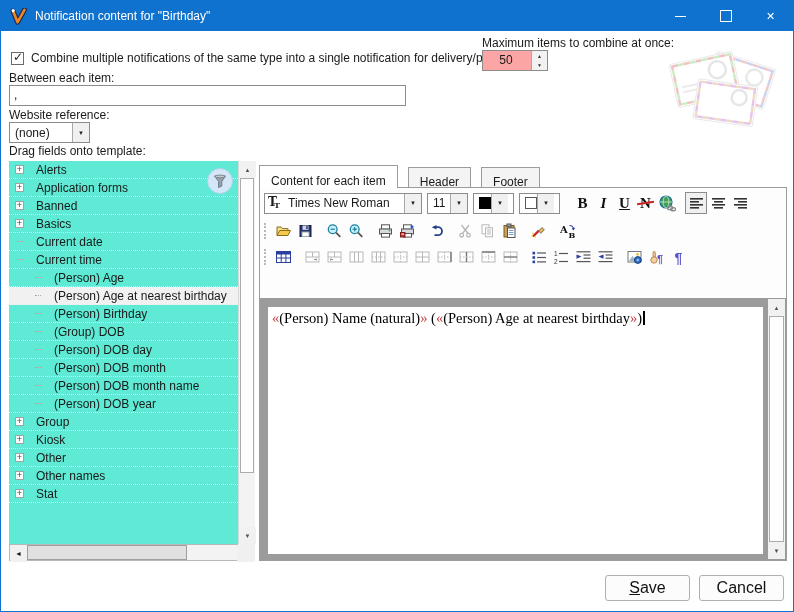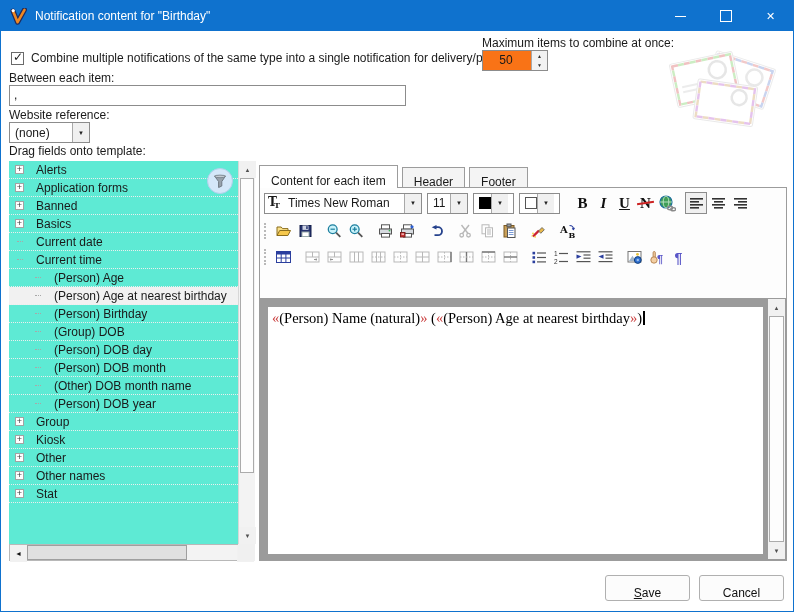--- a/index.html
+++ b/index.html
@@ -20,21 +20,21 @@
   
   .envart { position:absolute; right:4px; top:34px; width:122px; height:100px; opacity:.45; }
 
   
   .lbl { position:absolute; white-space:nowrap; }
   .cbrow { position:absolute; left:10px; top:50px; display:flex; align-items:center; }
   .checkbox { width:13px; height:13px; border:1px solid #6a6a6a; background:#fff; position:relative; }
   .checkbox.checked::after { content:"\2713"; position:absolute; left:1px; top:-3px; font-size:12px; font-weight:bold; color:#1a1a1a; }
   .cbrow .cblabel { margin-left:7px; }
 
-  .spinner { position:absolute; left:481px; top:49px; width:66px; height:21px; border:1px solid #8c8c8c; background:#f97316; display:flex; }
+  .spinner { position:absolute; left:481px; top:49px; width:66px; height:21px; border:1px solid #8c8c8c; background:#fca5a5; display:flex; }
   .spinval { flex:1; text-align:center; line-height:19px; padding-right:2px; }
   .spinbtns { width:16px; border-left:1px solid #a8a8a8; display:flex; flex-direction:column; }
   .spinup,.spindn { flex:1; background:#f2f2f2; display:flex; align-items:center; justify-content:center; }
   .spinup::after { content:"\25B2"; font-size:5px; color:#333; }
   .spindn::after { content:"\25BC"; font-size:5px; color:#333; }
 
   .txtinput { position:absolute; left:8px; top:84px; width:397px; height:21px; border:1px solid #8c8c8c; background:#fff; line-height:19px; padding-left:4px; }
 
   .combo { border:1px solid #8c8c8c; background:#fff; display:flex; align-items:center; height:21px; }
   .combo .cval { flex:1; padding-left:5px; white-space:nowrap; overflow:hidden; }
@@ -68,21 +68,21 @@
   .sb-rt::after { content:"\25BA"; font-size:7px; color:#111; }
   .sbar.v .sb-up { position:absolute; top:0; }
   .sbar.v .sb-dn { position:absolute; bottom:0; }
   .vthumb { position:absolute; left:1px; right:1px; top:17px; height:295px; background:#fdfdfd; border:1px solid #ababab; }
   .hthumb { height:15px; width:160px; margin-top:0; background:#e0e0e0; border:1px solid #9f9f9f; }
   .htrack { flex:1; position:relative; }
   .corner { position:absolute; right:0; bottom:0; width:17px; height:17px; background:#f0f0f0; }
 
   
   .tabs { position:absolute; left:258px; top:164px; height:23px; display:flex; align-items:flex-end; }
-  .tab { padding:4px 11px; border:1px solid #9c9c9c; border-bottom:none; background:#f4f4f4; height:21px; line-height:21px; margin-right:4px; }
+  .tab { padding:4px 11px; border:1px solid #9c9c9c; border-bottom:none; background:#f4f4f4; height:21px; line-height:21px; margin-right:10px; }
   .tab.active { background:#fff; height:23px; line-height:23px; position:relative; z-index:3; }
   .panel { position:absolute; left:258px; top:186px; width:528px; height:374px; border:1px solid #9c9c9c; background:#fdfdfd; }
 
   .tbrow { position:absolute; left:0; right:0; display:flex; align-items:center; padding-left:4px; }
   .tb1 { top:0; height:30px; }
   .tb2 { top:30px; height:26px; }
   .tb3 { top:56px; height:26px; }
   .grip { width:5px; height:16px; margin-right:3px; border-left:2px dotted #b9b9b9; }
   .tbtn { width:22px; height:22px; display:flex; align-items:center; justify-content:center; }
   .tbtn.dis { opacity:.95; }
@@ -106,21 +106,21 @@
   .page { position:absolute; left:8px; top:9px; right:23px; bottom:6px; background:#fff; }
   .etext { padding:3px 2px 0 4px; font-family:"Liberation Serif","DejaVu Serif",serif; font-size:14.5px; color:#000; }
   .eseg.red { color:#cc4444; }
   .caret { display:inline-block; width:2px; height:14px; background:#000; vertical-align:-2px; margin-left:1px; }
   .escroll { position:absolute; right:1px; top:1px; bottom:1px; width:17px; background:#f3f3f3; }
   .escroll .sb-up { position:absolute; top:0; }
   .escroll .sb-dn { position:absolute; bottom:0; }
   .ethumb { position:absolute; left:1px; right:1px; top:17px; bottom:17px; background:#fdfdfd; border:1px solid #ababab; }
 
   
-  .btn { position:absolute; top:574px; width:85px; height:26px; background:#fcfcfc; border:1px solid #b0b0b0; border-radius:3px; display:flex; align-items:flex-end; justify-content:center; font-size:12px; color:#111; }
+  .btn { position:absolute; top:574px; width:85px; height:26px; background:#fcfcfc; border:1px solid #b0b0b0; border-radius:3px; display:flex; align-items:center; justify-content:center; font-size:16px; color:#111; }
   .btn.save { left:604px; }
   .btn.cancel { left:698px; }
   .mnem { text-decoration:underline; }
 </style>
 </head>
 <body>
 
 <div class="window">
 
   <div class="titlebar">
@@ -240,21 +240,21 @@
         <div class="trow child">
           <span class="dash"></span>
           <span class="tlabel">(Person) DOB day</span>
         </div>
         <div class="trow child">
           <span class="dash"></span>
           <span class="tlabel">(Person) DOB month</span>
         </div>
         <div class="trow child">
           <span class="dash"></span>
-          <span class="tlabel">(Other) DOB month name</span>
+          <span class="tlabel">(Person) DOB month name</span>
         </div>
         <div class="trow child">
           <span class="dash"></span>
           <span class="tlabel">(Person) DOB year</span>
         </div>
         <div class="trow">
           <span class="exp plus"></span>
           <span class="tlabel">Group</span>
         </div>
         <div class="trow">

